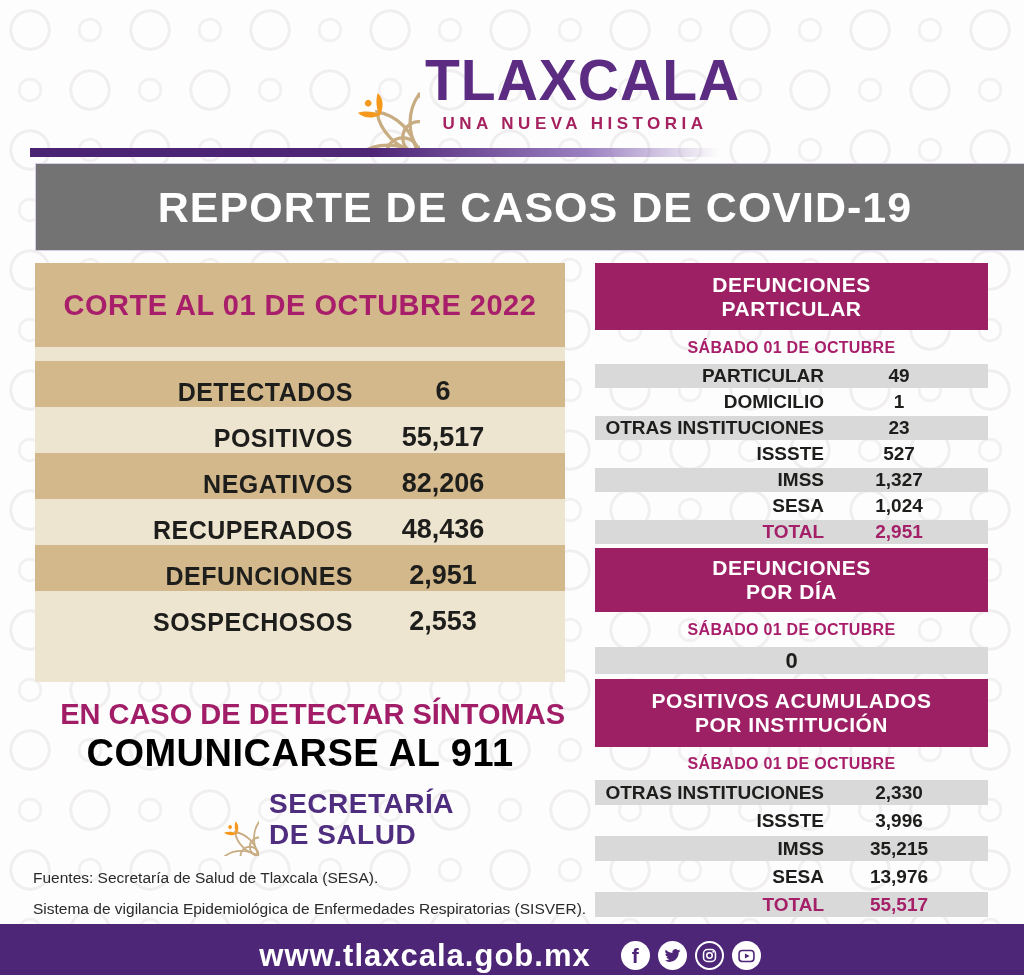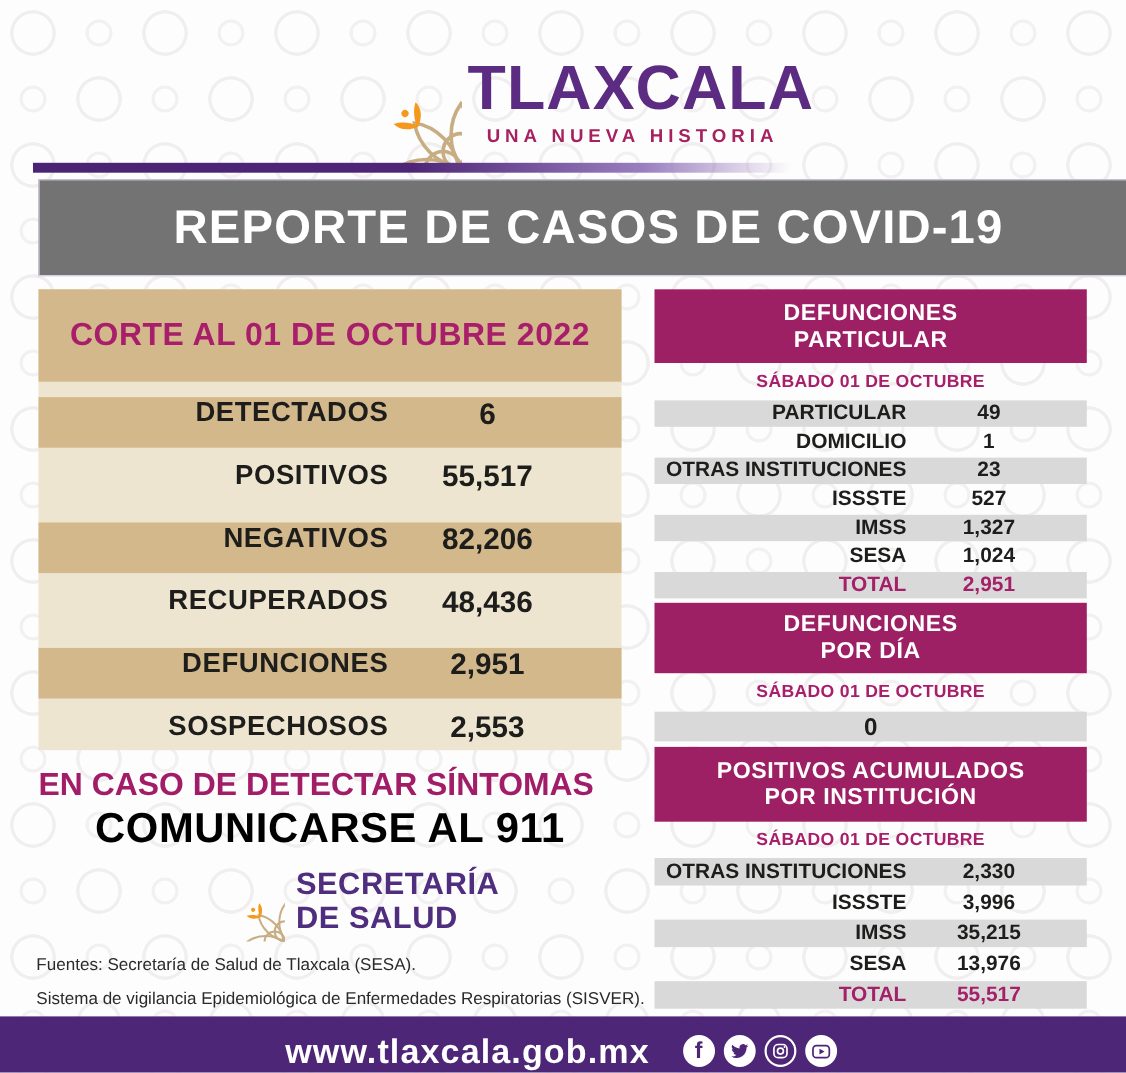--- a/index.html
+++ b/index.html
@@ -25,26 +25,26 @@
   
   #report-banner{left:35px;top:163px;width:1000px;height:88px;background:#737373;
     border:1px solid #d8cde6;box-sizing:border-box;
     display:flex;align-items:center;justify-content:center;}
   #report-title{color:#ffffff;font-size:43px;font-weight:800;letter-spacing:1px;}
   
   #summary-panel{left:35px;top:263px;width:530px;height:419px;background:#eee5d0;}
   #summary-header{height:84px;background:#d3b88c;display:flex;align-items:center;justify-content:center;}
   #summary-title{color:#a81e6a;font-size:29px;font-weight:800;letter-spacing:0.5px;}
   #summary-rows{margin-top:14px;}
-  .sum-row{display:flex;align-items:flex-start;height:46px;margin-bottom:11px;}
+  .sum-row{display:flex;align-items:flex-end;height:46px;}
   .sum-row.tan{background:#d3b88c;}
   .sum-label{width:60%;text-align:right;font-size:25px;font-weight:800;color:#1d1d1b;letter-spacing:0.5px;}
   .sum-value{width:34%;text-align:center;font-size:27px;font-weight:800;color:#1d1d1b;}
   
-  #advice-line1{left:35px;top:698px;width:530px;text-align:left;color:#a21d68;font-size:29px;font-weight:800;}
+  #advice-line1{left:35px;top:698px;width:530px;text-align:right;color:#a21d68;font-size:29px;font-weight:800;}
   #advice-line2{left:35px;top:732px;width:530px;text-align:center;color:#000000;font-size:38px;font-weight:800;letter-spacing:0.5px;}
   
   #secretaria{left:185px;top:782px;display:flex;align-items:center;}
   #secretaria-logo{width:74px;height:74px;}
   #secretaria-text{margin-left:10px;color:#4f2d7f;font-size:28px;font-weight:800;line-height:31px;letter-spacing:0.5px;}
   
   #sources{left:33px;top:862px;width:600px;font-size:15.5px;color:#2a2a2a;line-height:31px;}
   
   #right-col{left:595px;top:263px;width:393px;}
   .mg-box{background:#9e2064;color:#ffffff;text-align:center;font-weight:800;

